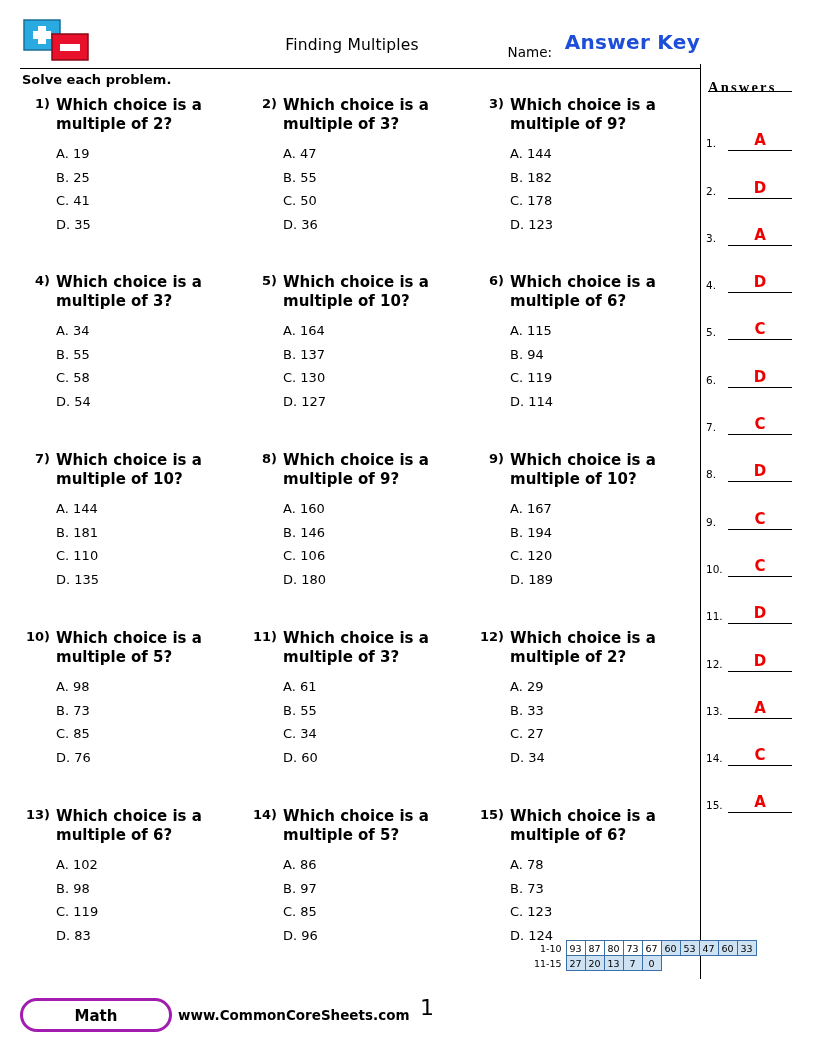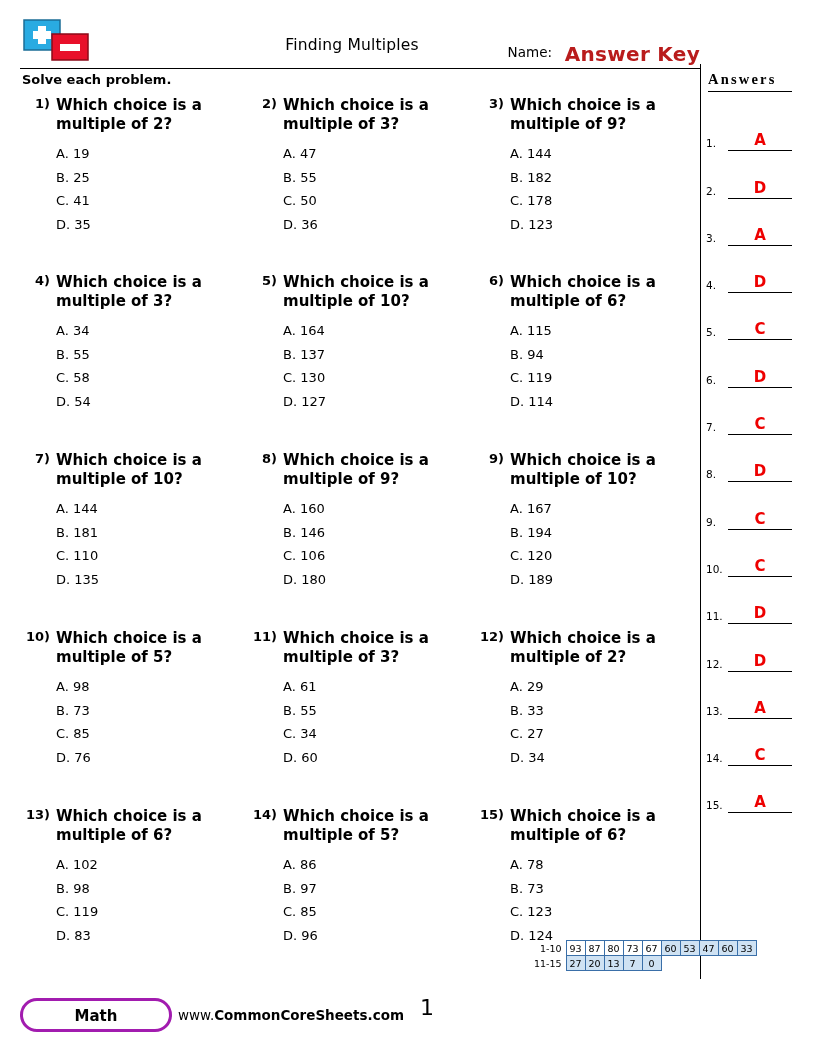--- a/index.html
+++ b/index.html
@@ -31,24 +31,24 @@
     width: 340px;
     text-align: center;
     font-size: 15.5px;
     letter-spacing: .2px;
   }
   .name-label {
     position: absolute; right: 148px; top: 26px;
     font-size: 13.5px;
   }
   .answer-key {
-    position: absolute; right: 0px; top: 24px;
+    position: absolute; right: 0px; top: 12px;
     font-size: 20px;
     font-weight: bold;
-    color: #b91c1c;
+    color: #1d4ed8;
     font-family: "DejaVu Sans", sans-serif;
     letter-spacing: .3px;
   }
 
   .hrule {
     position: absolute;
     left: 20px; top: 68px; width: 680px;
     border-top: 1.5px solid #000;
   }
   .solve {
@@ -61,21 +61,21 @@
   
   .vdivider {
     position: absolute;
     left: 700px; top: 64px; height: 915px;
     border-left: 1.5px solid #000;
   }
 
   
   .answers-head {
     position: absolute;
-    left: 708px; top: 71px;
+    left: 708px; top: 79px;
     font-size: 14.5px;
     font-weight: bold;
     letter-spacing: 2.2px;
     font-family: "Liberation Serif", serif;
   }
   .answers-head-rule {
     position: absolute;
     left: 708px; top: 91px; width: 84px;
     border-top: 1.2px solid #000;
   }
@@ -162,21 +162,21 @@
     line-height: 30px;
     font-size: 15px;
     font-weight: bold;
   }
   .footer-url {
     position: absolute;
     left: 178px; top: 1007px;
     font-size: 13.5px;
     font-weight: bold;
   }
-  .footer-url .www { font-weight: normal; }
+  .footer-url .www { font-weight: bold; }
   .page-num {
     position: absolute;
     left: 420px; top: 995px;
     font-size: 22px;
   }
 
   
   .score {
     position: absolute;
     left: 532px; top: 940px;

